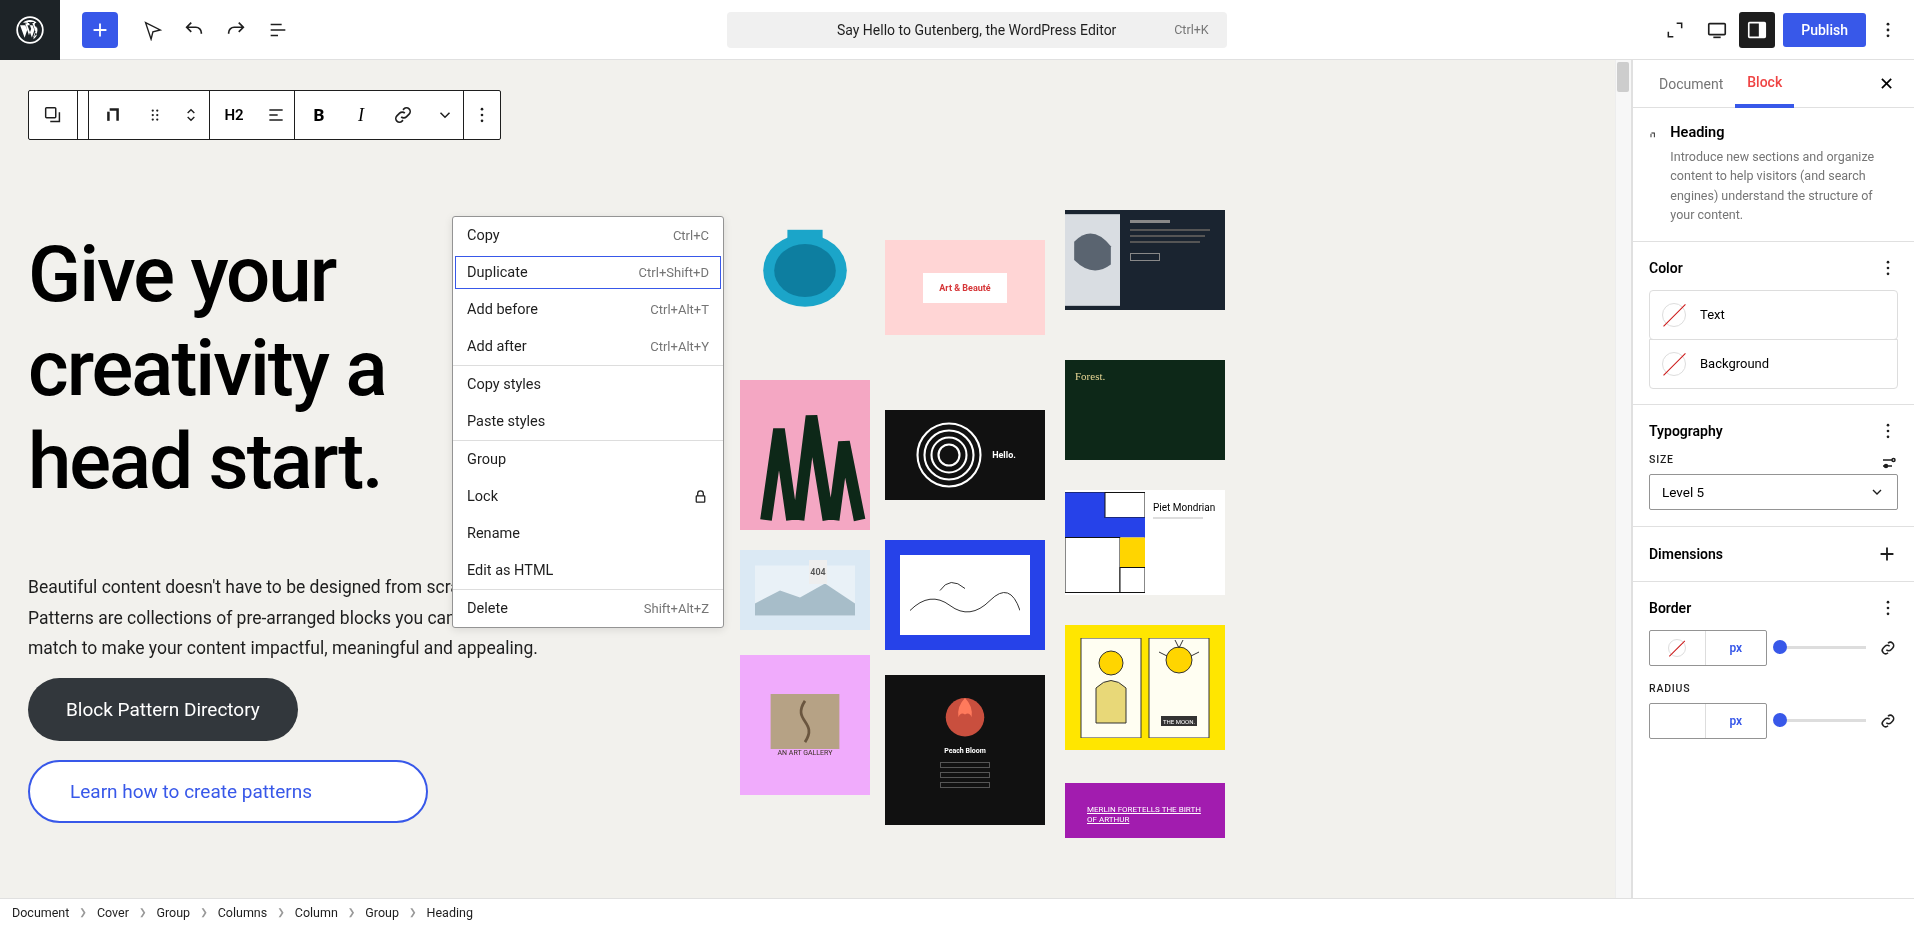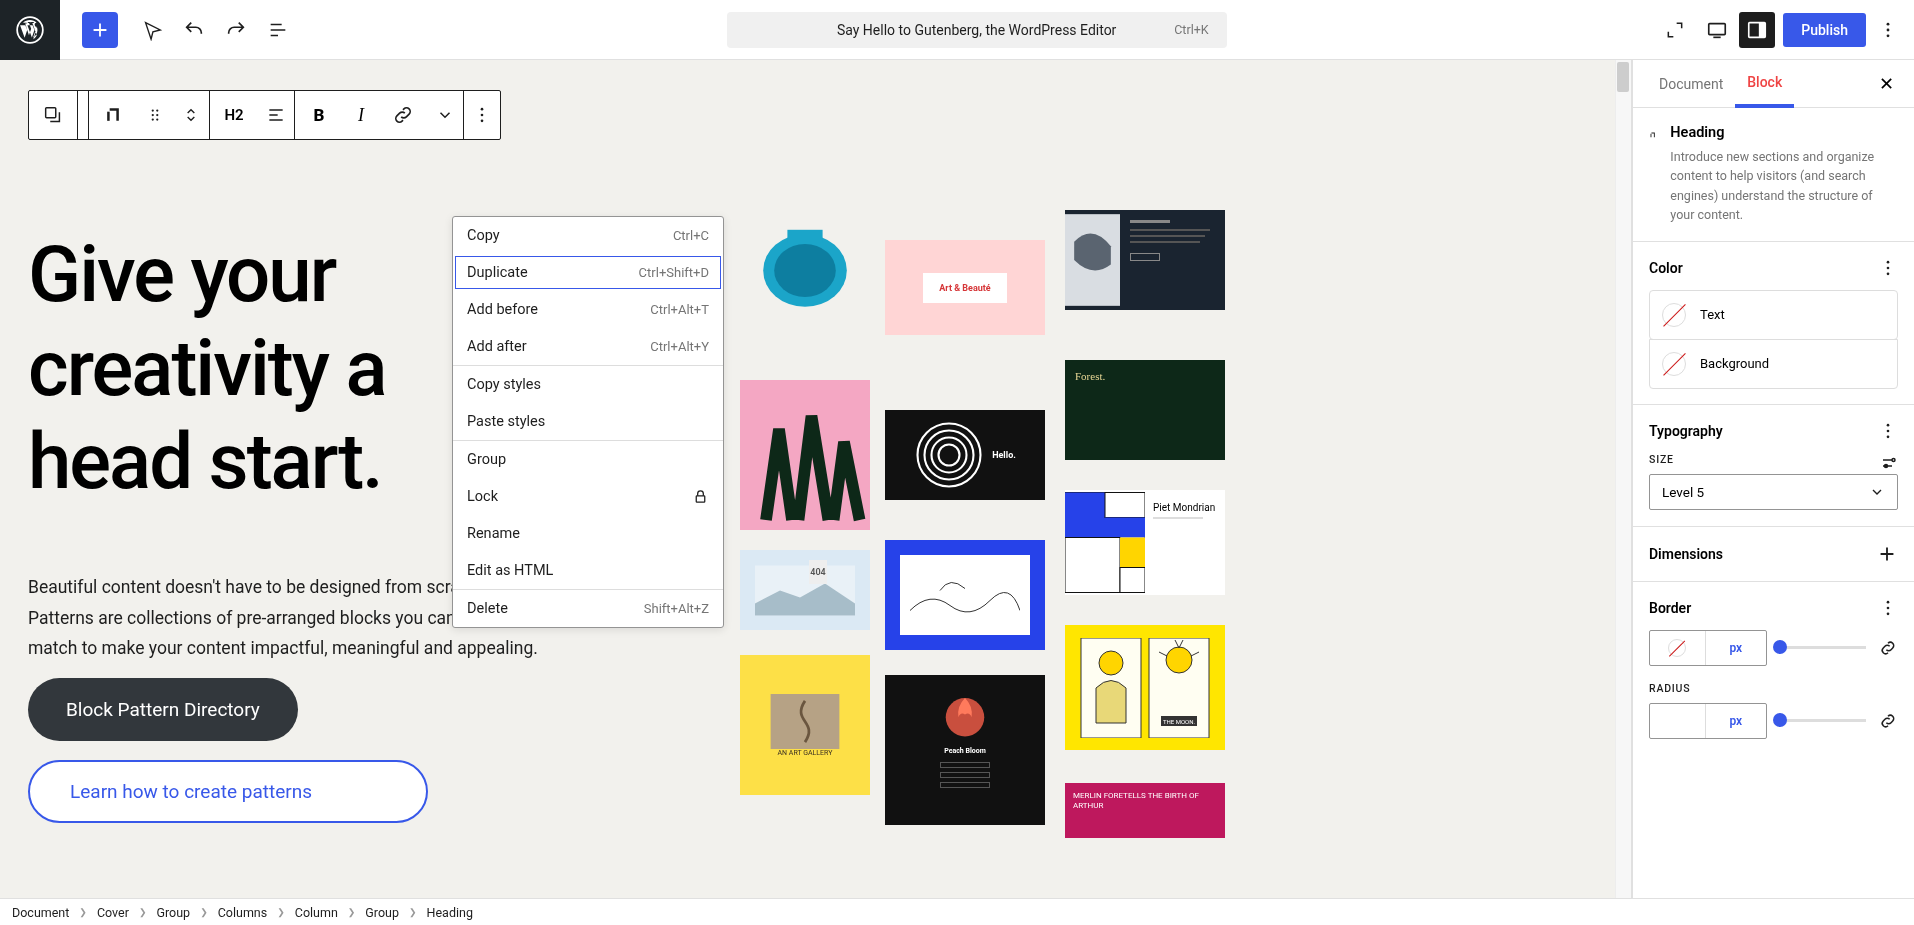--- a/index.html
+++ b/index.html
@@ -238,21 +238,21 @@
         <svg viewBox="0 0 100 100" width="100%" height="100%">
             <path d="M20 100 L30 30 L40 100 M45 100 L55 20 L68 100 M72 100 L80 40 L92 100" stroke="#0d2818" stroke-width="9" fill="none"></path>
           </svg>
       </div>
       <div class="g-item" style="left:0;top:450px;width:130px;height:80px;background:#dbe9f4;display:flex;align-items:center;justify-content:center;">
         <svg width="100" height="55" viewBox="0 0 100 50">
             <rect width="100" height="50" fill="#e9f1f7"></rect>
             <path d="M0 38 L25 25 L45 32 L70 18 L100 38 L100 50 L0 50 Z" fill="#a7bdc9"></path>
           </svg>
       </div>
-      <div class="g-item" style="left:0;top:555px;width:130px;height:140px;background:#fde047;display:flex;flex-direction:column;align-items:center;justify-content:center;font-size:7px;color:#3a2f22;gap:0;">
+      <div class="g-item" style="left:0;top:555px;width:130px;height:140px;background:#f0abfc;display:flex;flex-direction:column;align-items:center;justify-content:center;font-size:7px;color:#3a2f22;gap:0;">
         <svg width="70" height="55" viewBox="0 0 100 80">
             <rect width="100" height="80" fill="#b6a285"></rect>
             <path d="M50 10 C30 40 70 40 50 70" stroke="#6a563f" stroke-width="4" fill="none"></path>
           </svg>
         <span>AN ART GALLERY</span>
       </div>
       <div class="g-item" style="left:145px;top:140px;width:160px;height:95px;background:#ffd5d5;display:flex;align-items:center;justify-content:center;">
         <div style="background:#fff;padding:10px 16px;font-size:9px;font-weight:700;color:#d63638;">Art &amp; Beauté</div>
       </div>
       <div class="g-item" style="left:145px;top:310px;width:160px;height:90px;background:#111;display:flex;align-items:center;justify-content:center;">
@@ -317,21 +317,21 @@
             <path d="M15 50 Q30 35 45 50 L45 85 L15 85 Z" fill="#e8d878" stroke="#333"></path>
           </svg>
         <svg width="62" height="100" viewBox="0 0 60 100">
             <rect width="60" height="100" fill="#fffef2" stroke="#333"></rect>
             <circle cx="30" cy="22" r="13" fill="#ffd500" stroke="#333"></circle>
             <path d="M30 10 L26 2 M30 10 L34 2 M18 18 L10 14 M42 18 L50 14" stroke="#333"></path>
             <rect x="12" y="78" width="36" height="10" fill="#333"></rect>
             <text x="30" y="86" text-anchor="middle" fill="#fff" font-size="6">THE MOON.</text>
           </svg>
       </div>
-      <div class="g-item" style="left:325px;top:683px;width:160px;height:55px;background:#be185d;color:#fff;font-size:8px;padding:8px;line-height:1.3;">MERLIN FORETELLS THE BIRTH OF ARTHUR</div>
+      <div class="g-item" style="left:325px;top:683px;width:160px;height:55px;background:#a21caf;color:#fff;font-size:8px;padding:22px;line-height:1.3;text-decoration:underline;">MERLIN FORETELLS THE BIRTH OF ARTHUR</div>
       <div class="g-item" style="left:145px;top:440px;width:18px;height:24px;background:#eee;display:flex;align-items:center;justify-content:center;font-size:9px;font-weight:600;transform:translate(-76px,20px);color:#555;">404</div>
     </div>
 
     <div class="context-menu">
       <div class="cm-item">
           <span>Copy</span>
           <span class="cm-kbd">Ctrl+C</span>
         </div>
       <div class="cm-item focused">
           <span>Duplicate</span>

